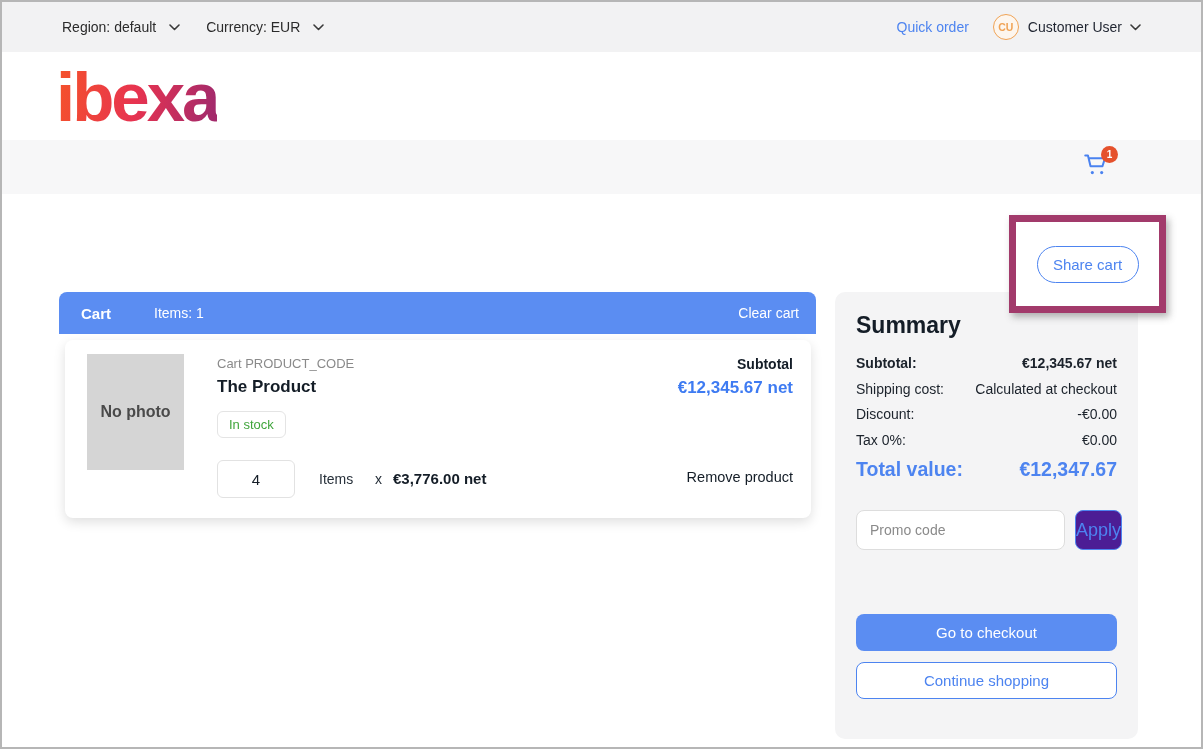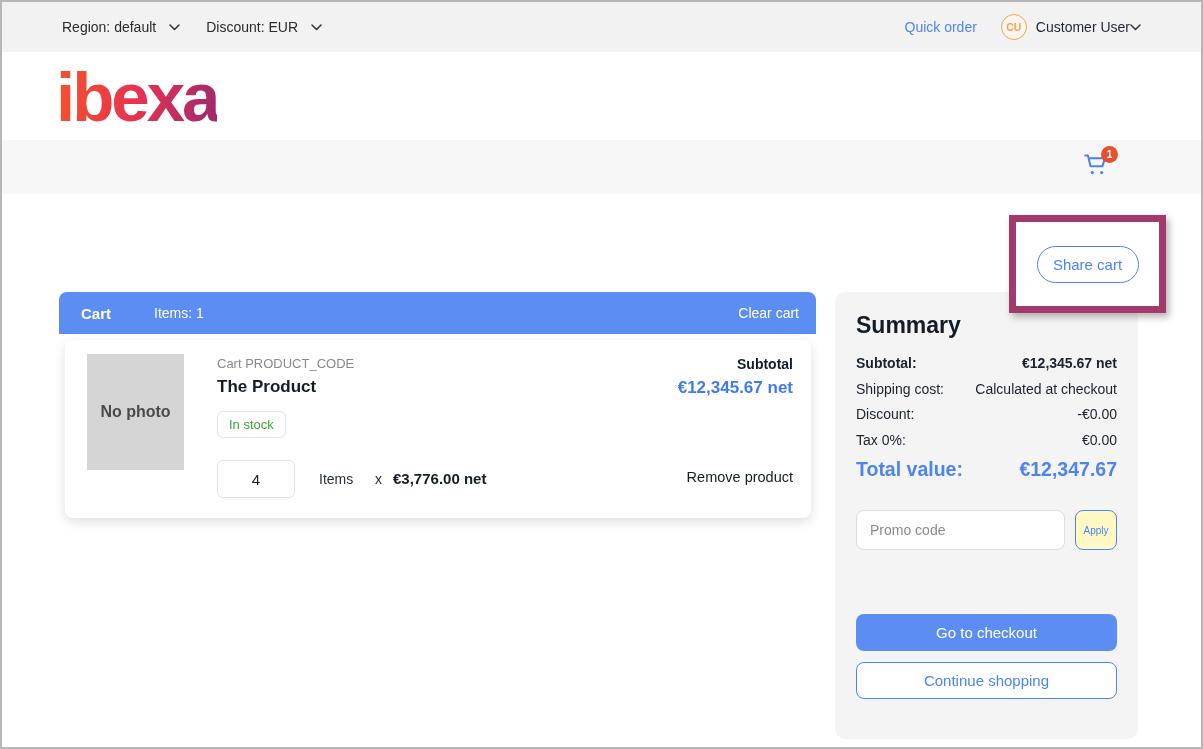--- a/index.html
+++ b/index.html
@@ -37,21 +37,21 @@
   .avatar {
     width: 26px; height: 26px; border-radius: 50%;
     border: 1.5px solid var(--avatar-orange, #f0a355);
     color: var(--avatar-orange, #ed9d45);
     font-size: 10.5px; font-weight: bold;
     display: inline-flex; align-items: center; justify-content: center;
     margin-right: 9px; background: #fdf6ee; cursor: pointer;
   }
   .user-menu {
     background: none; border: none; font: inherit; color: #1f2430;
-    display: flex; align-items: center; cursor: pointer; font-weight: 500;
+    display: flex; align-items: center; gap: 8px; cursor: pointer; font-weight: 500;
   }
 
   
   .logo-section { position: absolute; left: 0; top: 50px; right: 0; height: 88px; background: #fff; }
   .logo {
     position: absolute; left: 54px; top: 8px;
     font-size: 69px; font-weight: 800; letter-spacing: -3px; line-height: 1.1;
     text-decoration: none; cursor: pointer;
     background: linear-gradient(100deg, var(--logo-gradient-start, #f4502d) 5%, var(--logo-gradient-mid, #e73350) 50%, var(--logo-gradient-end, #a42a6b) 95%);
     -webkit-background-clip: text; background-clip: text;
@@ -161,22 +161,22 @@
     color: var(--accent-blue, #4d84f0);
   }
   .promo-row { display: flex; gap: 10px; margin-top: 29px; }
   .promo-input {
     flex: 1; height: 40px; border: 1px solid #ddd; border-radius: 8px;
     padding: 0 13px; font-size: 14px; font-family: inherit; color: #141d27; background: #fff;
   }
   .promo-input::placeholder { color: #8a8a8a; }
   .apply-btn {
     width: 76px; height: 40px; border-radius: 8px;
-    background: #fef9c3; border: 1.5px solid var(--accent-blue, #4d84f0);
-    color: var(--accent-blue, #4d84f0); font-size: 10px; font-family: inherit; cursor: pointer;
+    background: #4c1d95; border: 1.5px solid var(--accent-blue, #4d84f0);
+    color: var(--accent-blue, #4d84f0); font-size: 18px; font-family: inherit; cursor: pointer;
   }
   .checkout-btn {
     display: block; width: 261px; height: 37px; margin-top: 64px;
     background: var(--header-blue, #5b8df2); border: none; border-radius: 8px;
     color: #fff; font-size: 15px; font-family: inherit; cursor: pointer;
   }
   .continue-btn {
     display: block; width: 261px; height: 37px; margin-top: 11px;
     background: #fff; border: 1.5px solid var(--accent-blue, #4d84f0); border-radius: 8px;
     color: var(--accent-blue, #4d84f0); font-size: 15px; font-family: inherit; cursor: pointer;
@@ -191,21 +191,21 @@
     <div class="topbar-left">
       <button class="tb-dd">
         <span>Region: default</span>
         <span class="chev">
           <svg width="11" height="7" viewBox="0 0 11 7">
               <path d="M1 1l4.5 4.5L10 1" fill="none" stroke="currentColor" stroke-width="1.6" stroke-linecap="round" stroke-linejoin="round"></path>
             </svg>
         </span>
       </button>
       <button class="tb-dd">
-        <span>Discount: EUR</span>
+        <span>Currency: EUR</span>
         <span class="chev">
           <svg width="11" height="7" viewBox="0 0 11 7">
               <path d="M1 1l4.5 4.5L10 1" fill="none" stroke="currentColor" stroke-width="1.6" stroke-linecap="round" stroke-linejoin="round"></path>
             </svg>
         </span>
       </button>
     </div>
     <div class="topbar-right">
       <a class="quick-order">Quick order</a>
       <span class="avatar">CU</span>

